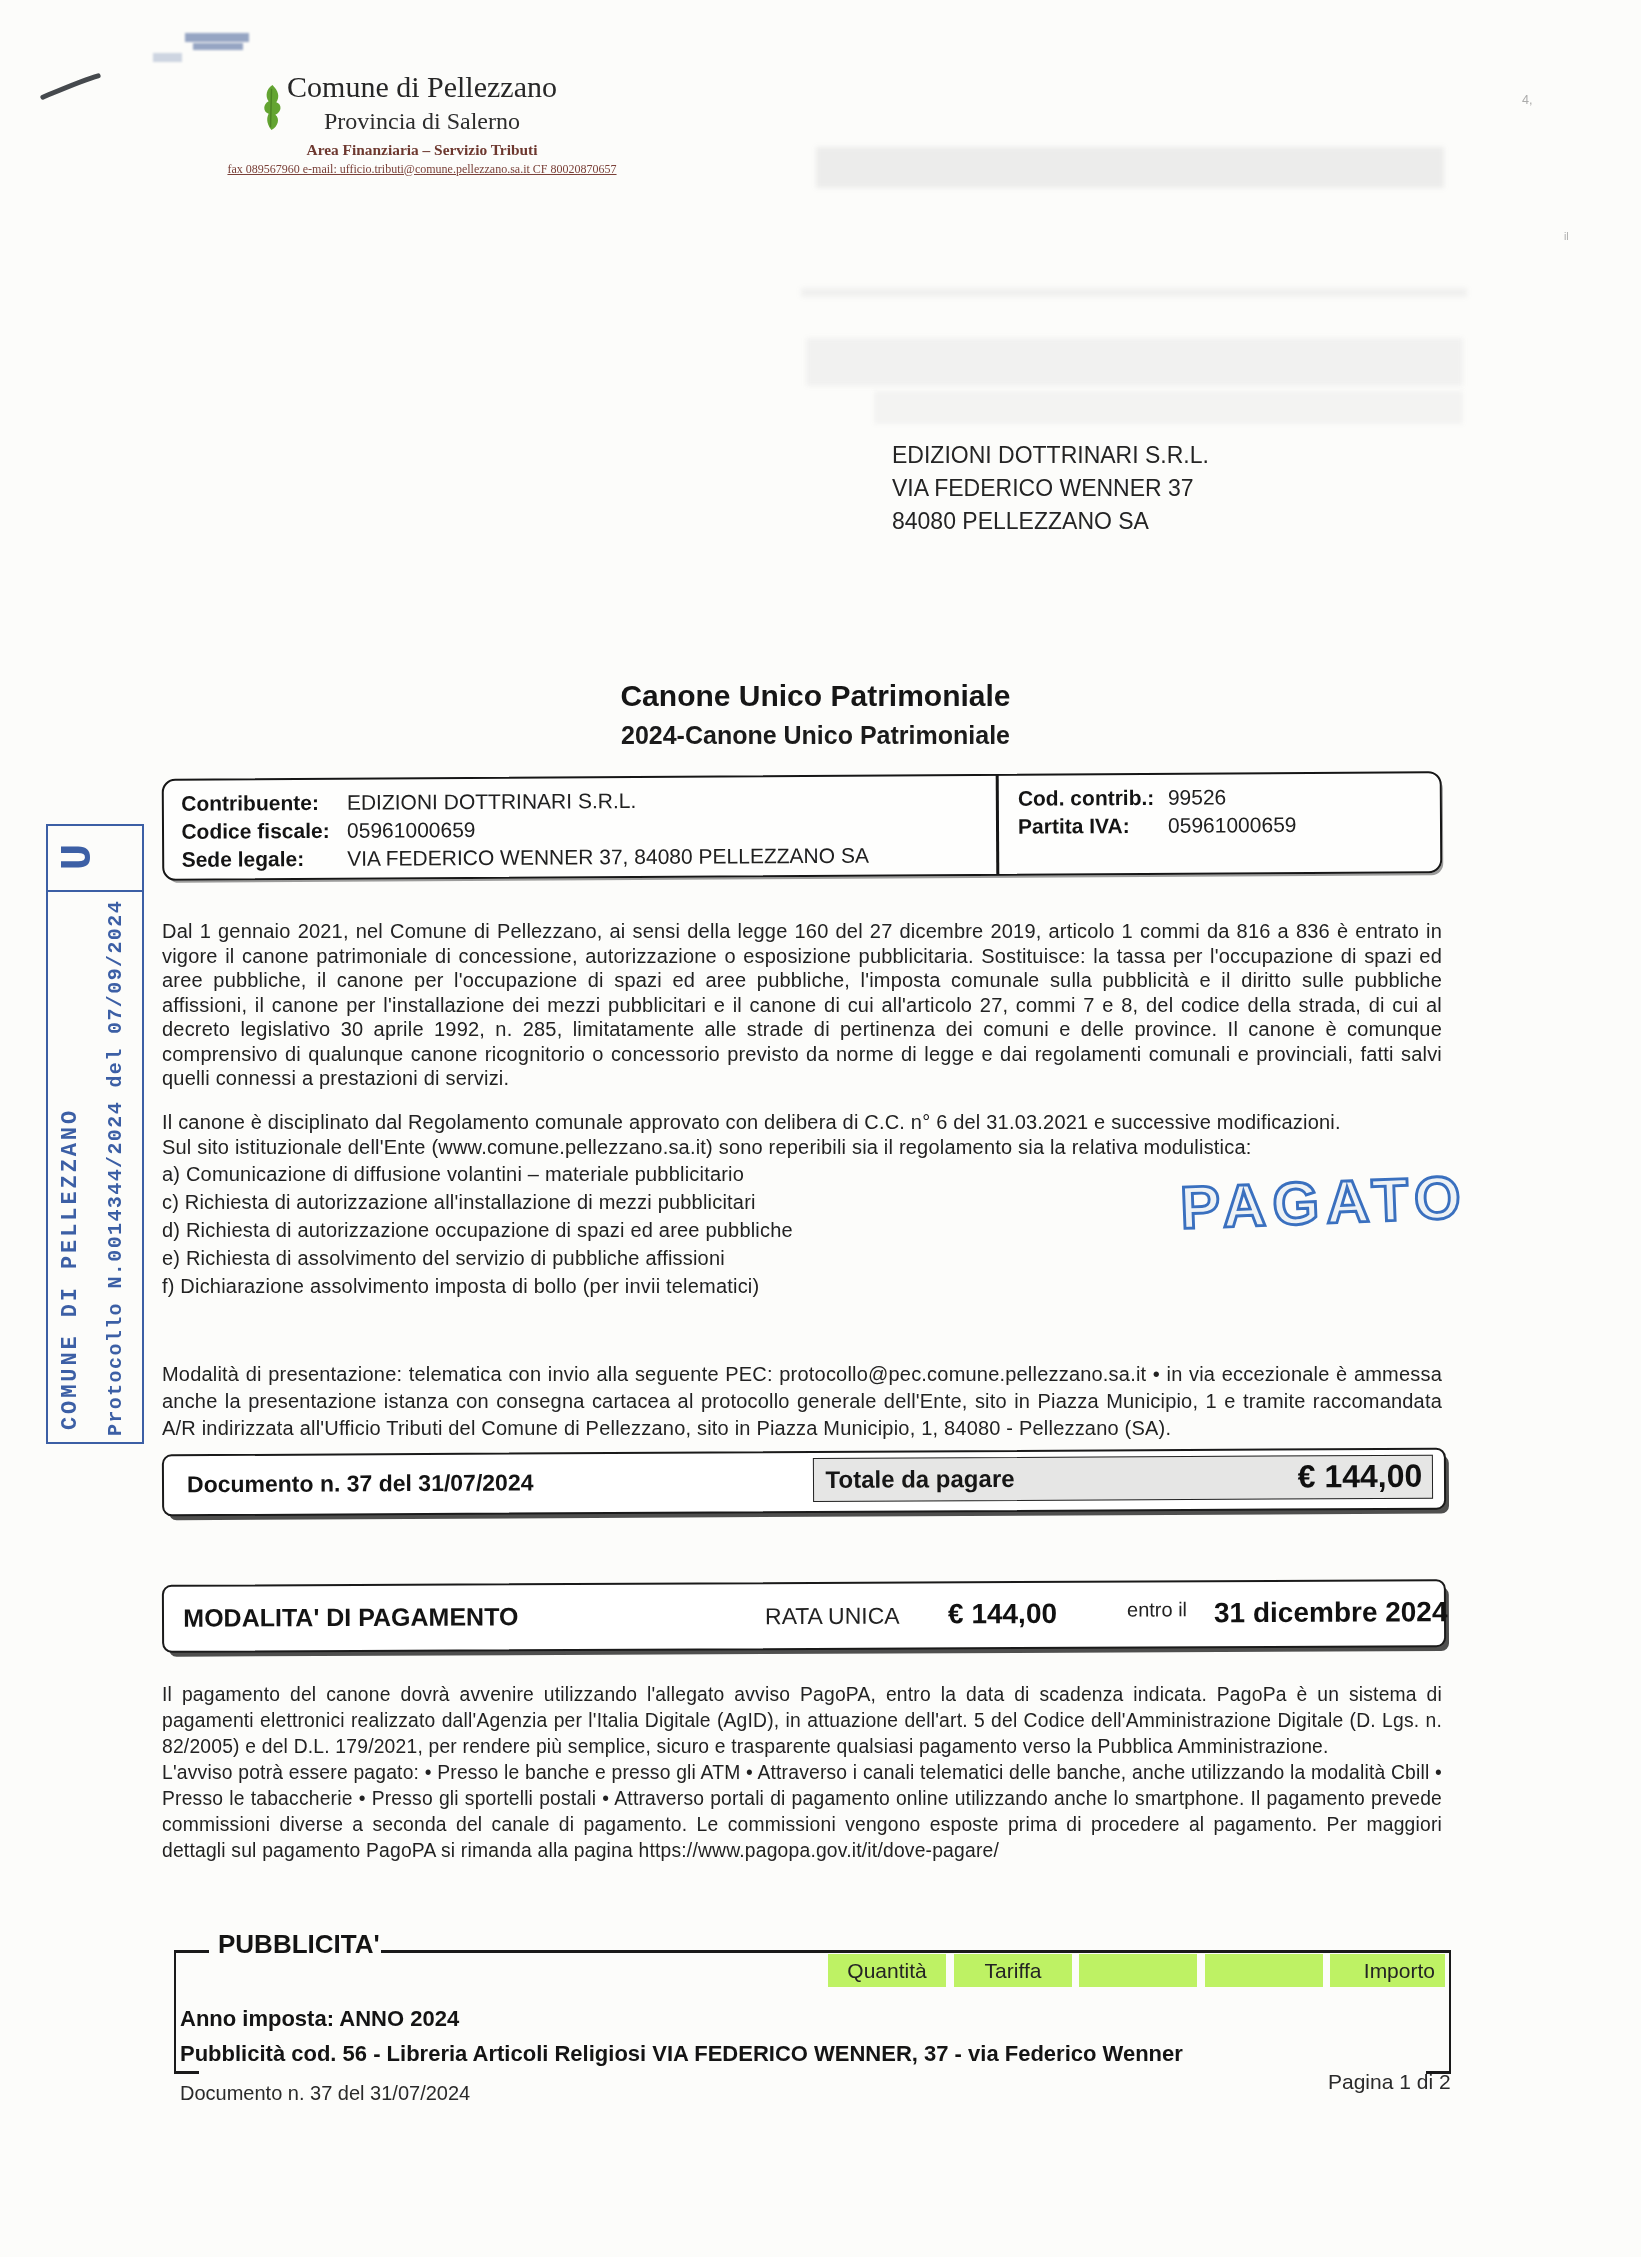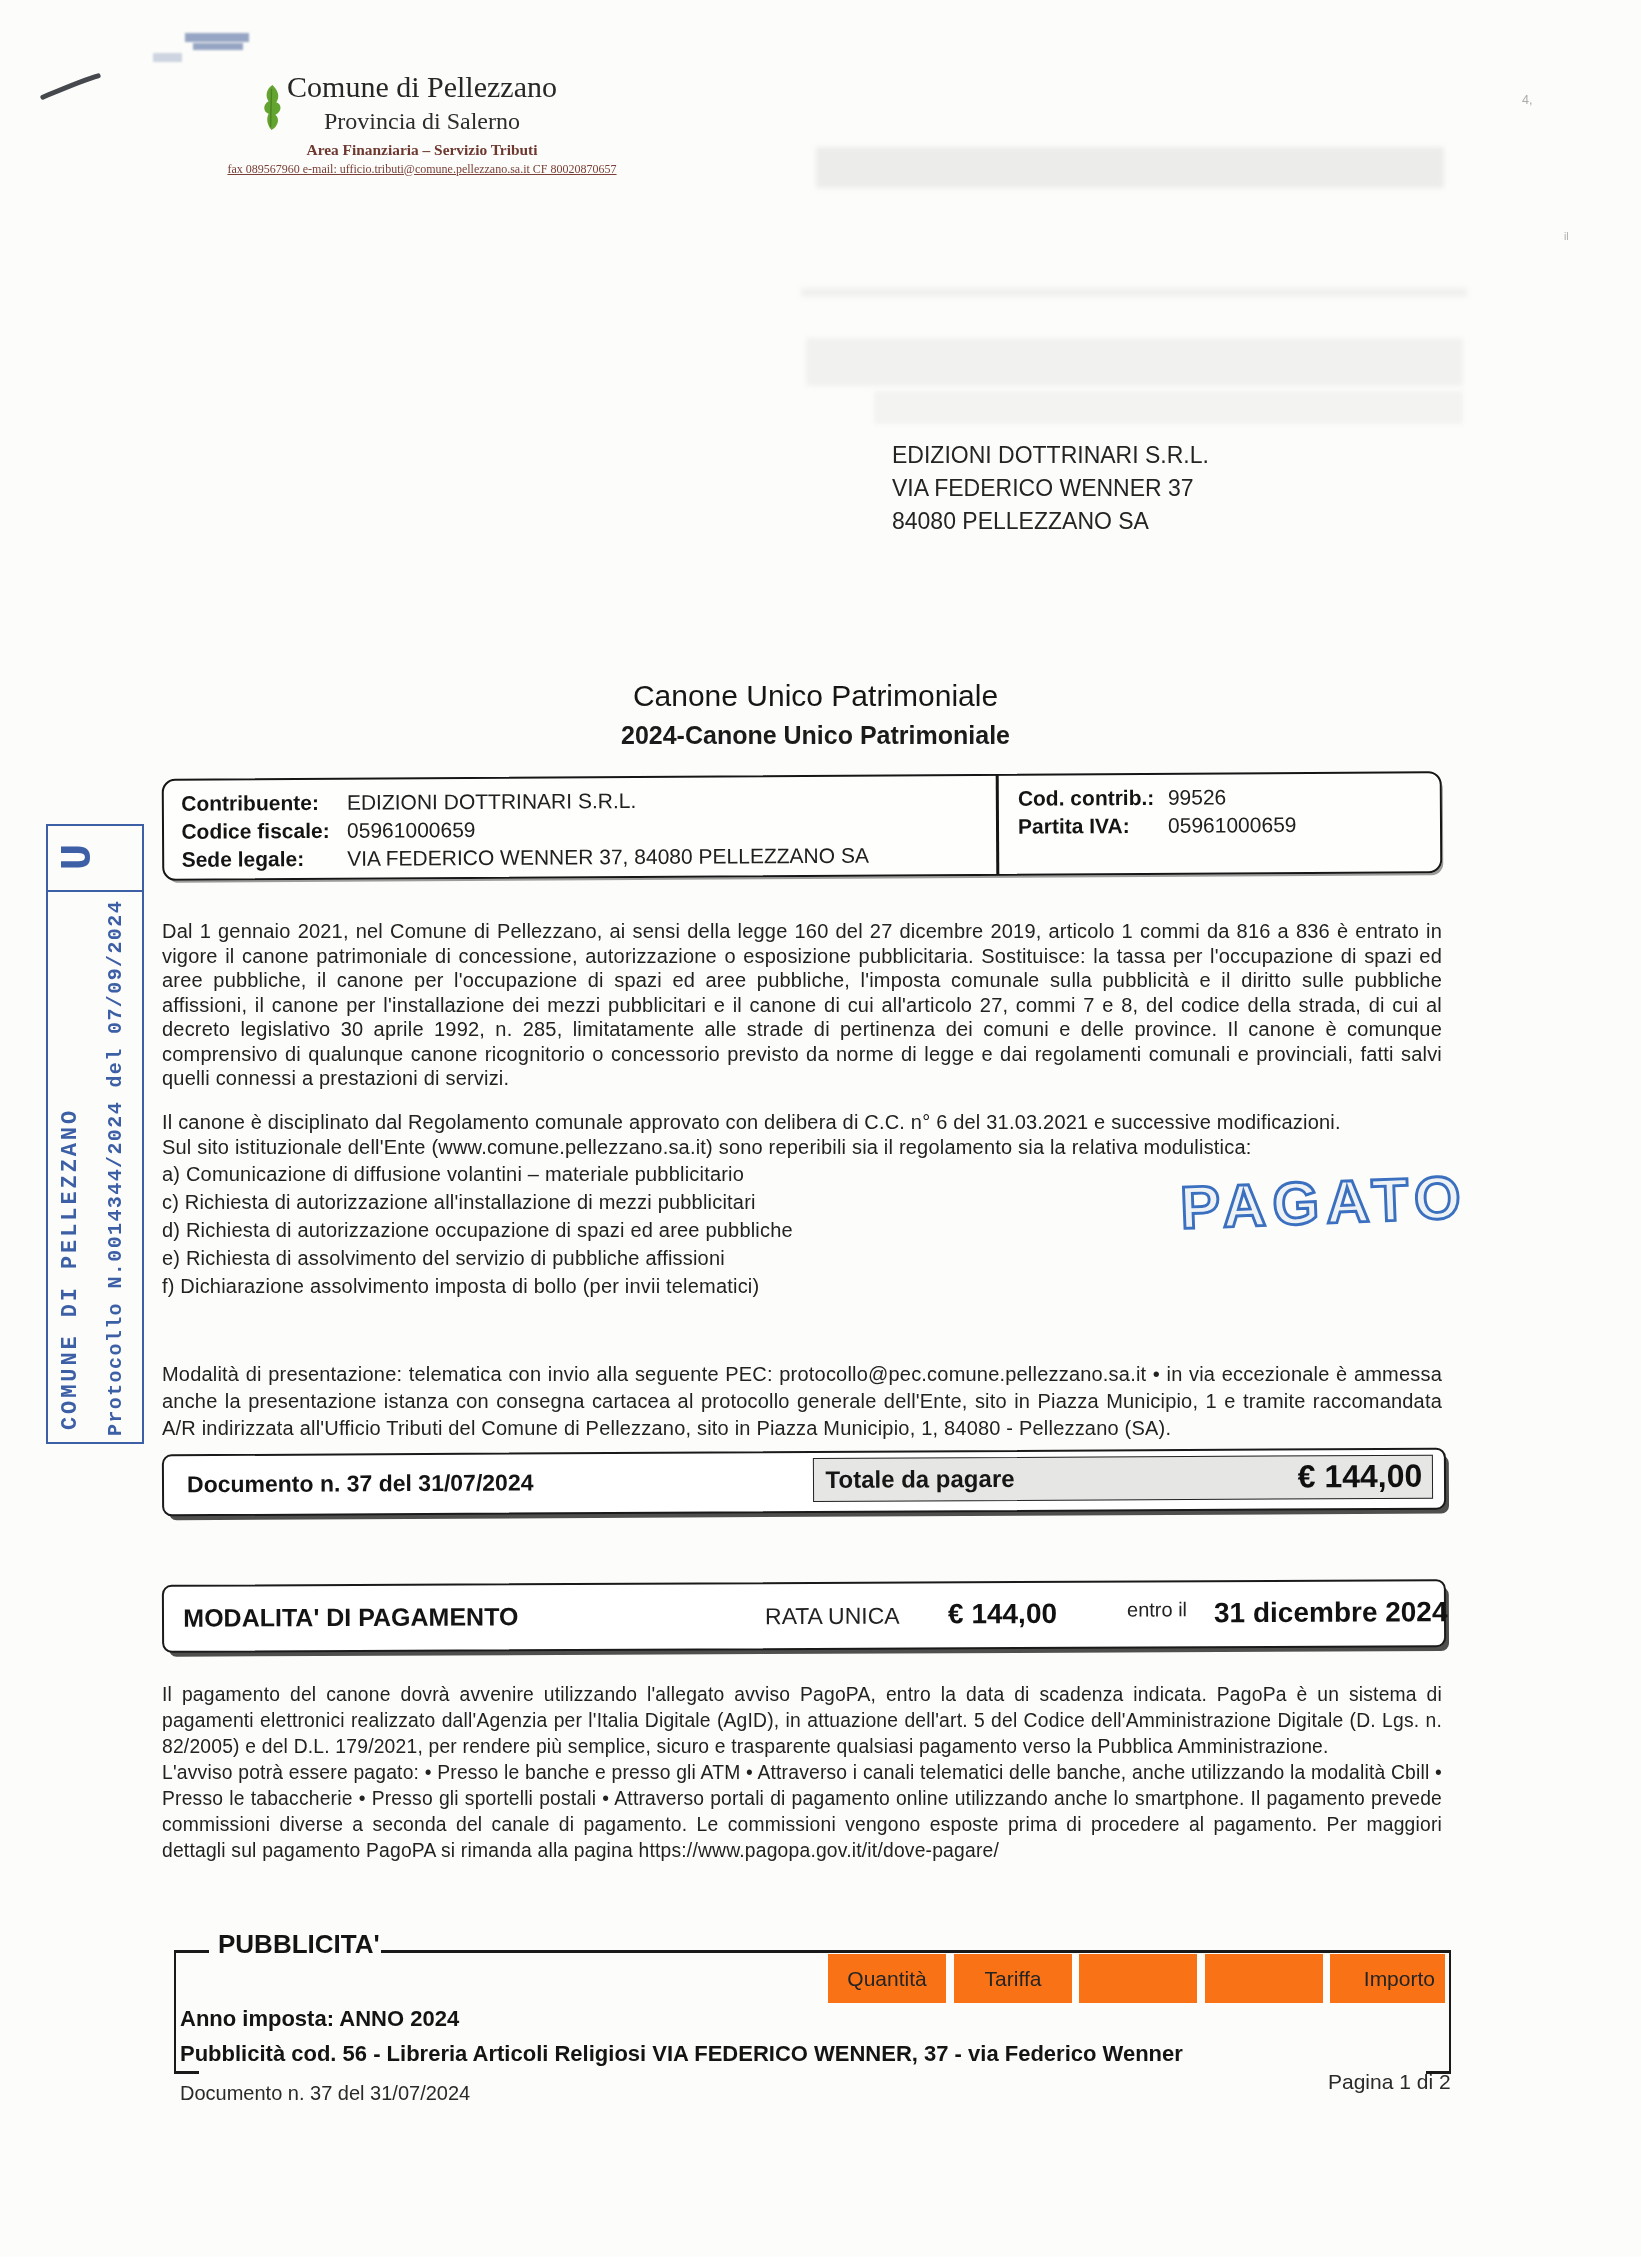--- a/index.html
+++ b/index.html
@@ -20,21 +20,21 @@
   .lh-muni{font-size:30px;color:#272727;white-space:nowrap;}
   .lh-prov{font-size:24px;color:#2d2d2d;white-space:nowrap;margin-top:3.9px;}
   .lh-dept{font-size:15.4px;font-weight:bold;color:#6d382f;white-space:nowrap;margin-top:5.8px;}
   .lh-contact{font-size:12px;color:#7a4038;text-decoration:underline;white-space:nowrap;margin-top:2.9px;margin-left:-72px;width:434px;}
 
   
   .recipient{left:892px;top:439px;font-size:23px;line-height:33px;color:#242424;}
 
   
   .title-wrap{left:386px;top:679px;width:859px;text-align:center;}
-  .title-main{font-size:30px;font-weight:normal;color:#161616;}
+  .title-main{font-size:30px;font-weight:bold;color:#161616;}
   .title-sub{font-size:25px;font-weight:bold;color:#1b1b1b;margin-top:7.7px;}
 
   
   .tax-box{left:162px;top:775px;width:1276px;height:98px;border:2.9px solid #161616;border-radius:13.5px;
     transform:rotate(-0.35deg);box-shadow:2.9px 3.9px 0 -1.9px rgba(40,40,40,.45);background:rgba(255,255,255,.6);}
   .tax-divider{position:absolute;left:832px;top:-1px;bottom:-1px;width:2.9px;background:#161616;}
   .tax-row{position:absolute;font-size:21px;white-space:nowrap;}
   .tax-label{font-weight:bold;color:#141414;}
   .tax-value{color:#202020;}
 
@@ -72,21 +72,21 @@
 
   .pinfo{left:162px;top:1682px;width:1280px;font-size:19.3px;line-height:26px;letter-spacing:0.2px;text-align:justify;color:#222;}
 
   
   .pub-frame{left:174px;top:1950px;width:1273px;height:124px;border-left:2.9px solid #1a1a1a;border-right:2.9px solid #1a1a1a;}
   .pub-topline{position:absolute;background:#1a1a1a;height:2.9px;top:0;}
   .pub-dash{left:0;width:33px;}
   .pub-line{left:205px;right:0;}
   .pub-tick{position:absolute;bottom:0;width:23px;height:2.9px;background:#1a1a1a;}
   .pub-title{left:218px;top:1929px;font-size:26px;font-weight:bold;color:#141414;background:transparent;white-space:nowrap;}
-  .pub-cell{position:absolute;top:1954px;height:49px;background:#f97316;font-size:21px;color:#242424;
+  .pub-cell{position:absolute;top:1954px;height:33px;background:#bef264;font-size:21px;color:#242424;
     display:flex;align-items:center;justify-content:center;}
   .pub-cell.right{justify-content:flex-end;padding-right:10px;box-sizing:border-box;}
   .pub-anno{left:180px;top:2006px;font-size:22px;font-weight:bold;color:#141414;white-space:nowrap;}
   .pub-detail{left:180px;top:2041px;font-size:22px;font-weight:bold;color:#141414;white-space:nowrap;}
 
   
   .foot-left{left:180px;top:2082px;font-size:20px;color:#2a2a2a;white-space:nowrap;}
   .foot-right{left:1328px;top:2070px;font-size:21px;color:#2a2a2a;white-space:nowrap;}
 
   

